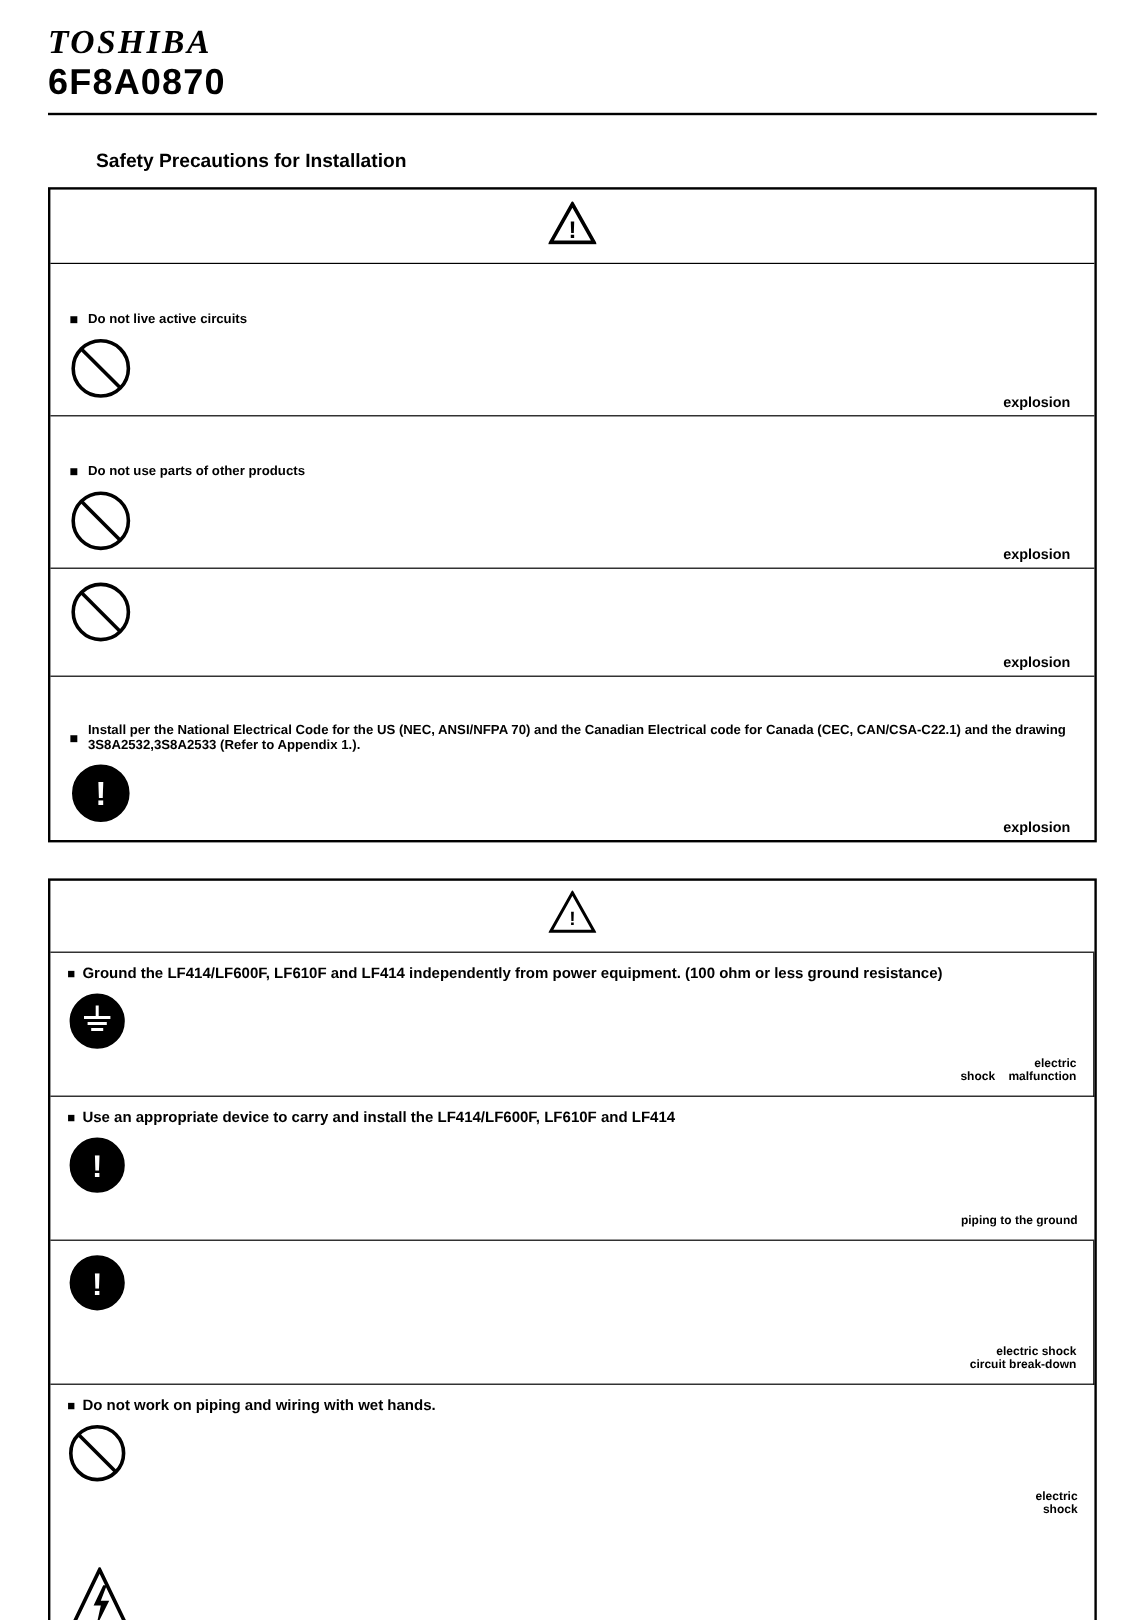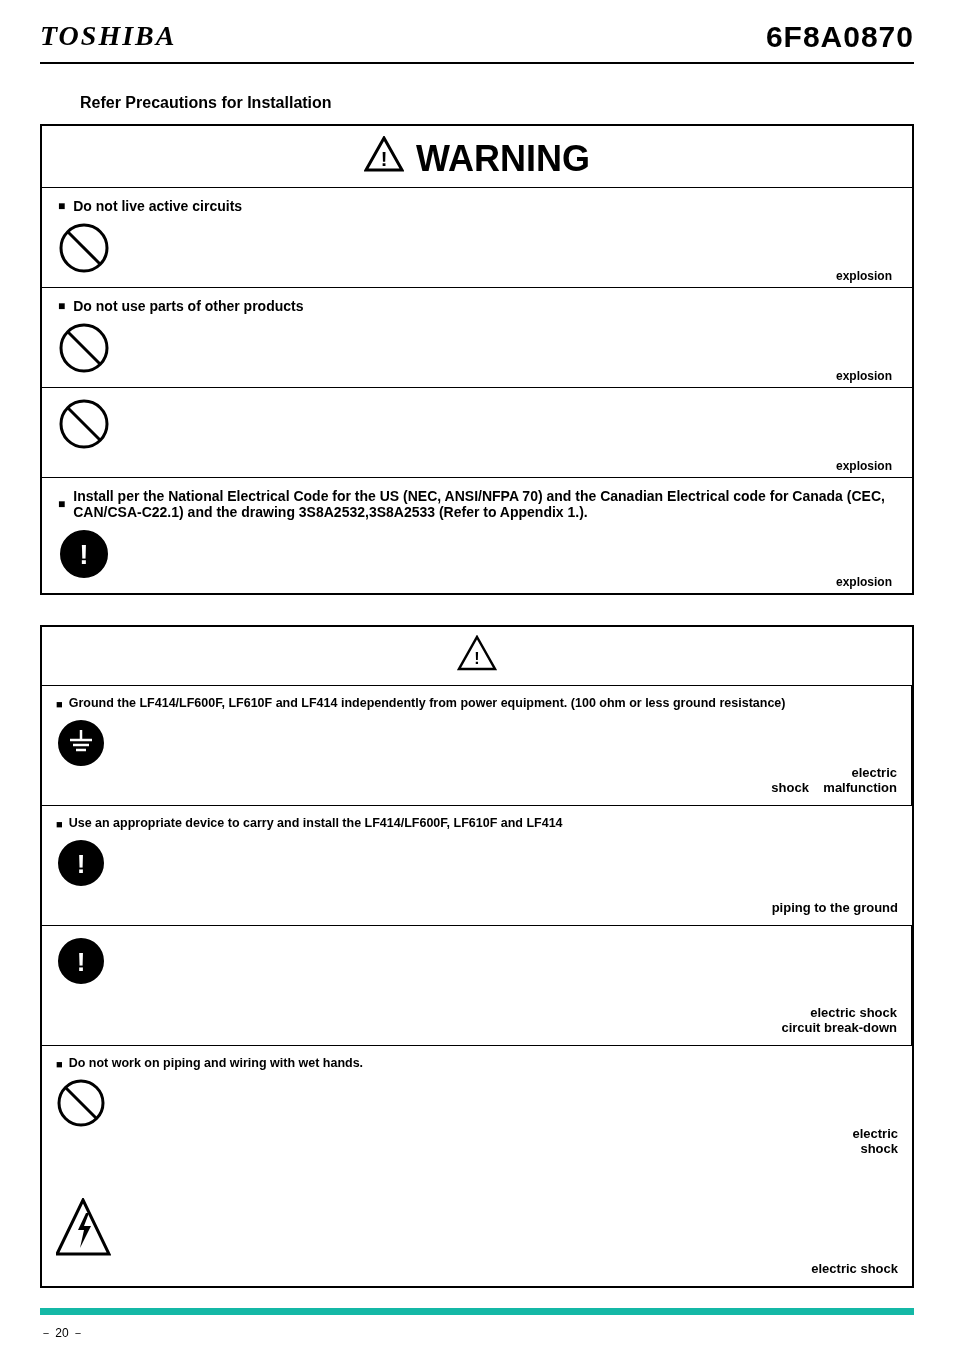--- a/index.html
+++ b/index.html
@@ -14,20 +14,21 @@
     }
 
     
     .header {
       display: flex;
       justify-content: space-between;
       align-items: flex-start;
       border-bottom: 2px solid #000;
       padding-bottom: 8px;
       margin-bottom: 30px;
+      flex-direction: column;
     }
     .toshiba-logo {
       font-size: 28px;
       font-weight: 900;
       letter-spacing: 2px;
       font-family: 'Times New Roman', serif;
       font-style: italic;
     }
     .doc-number {
       font-size: 30px;
@@ -63,25 +64,26 @@
       border-bottom: 1px solid #000;
       padding: 10px 16px 10px 16px;
       position: relative;
       min-height: 90px;
     }
     .warning-item:last-child {
       border-bottom: none;
     }
     .item-title {
       font-weight: bold;
-      font-size: 14px;
+      font-size: 11px;
       margin-bottom: 8px;
       display: flex;
       align-items: center;
       gap: 8px;
+      margin-top: 29px;
     }
     .item-title::before {
       content: '■';
       font-size: 12px;
     }
     .item-risk {
       font-weight: bold;
       font-size: 12px;
       position: absolute;
       right: 20px;
@@ -127,21 +129,21 @@
       gap: 6px;
     }
     .cell-title::before {
       content: '■';
       font-size: 11px;
       margin-top: 2px;
       flex-shrink: 0;
     }
     .cell-risk {
       font-weight: bold;
-      font-size: 13px;
+      font-size: 10px;
       position: absolute;
       bottom: 10px;
       right: 14px;
       text-align: right;
     }
 
     
     .footer {
       text-align: left;
       margin-top: 20px;
@@ -154,31 +156,30 @@
     svg { display: inline-block; }
   </style>
 </head>
 <body>
 
 <div class="header">
   <div class="toshiba-logo">TOSHIBA</div>
   <div class="doc-number">6F8A0870</div>
 </div>
 
-<div class="section-title">Refer Precautions for Installation</div>
+<div class="section-title">Safety Precautions for Installation</div>
 
 <div class="warning-box">
   <div class="warning-header">
     <span>
       <svg width="40" height="36" viewBox="0 0 40 36">
         <polygon points="20,2 38,34 2,34" fill="none" stroke="#000" stroke-width="3"></polygon>
         <text x="20" y="30" text-anchor="middle" font-size="20" font-weight="bold">!</text>
       </svg>
     </span>
-    <span>WARNING</span>
   </div>
 
   <div class="warning-item">
     <div class="item-title">Do not live active circuits</div>
     <span>
       <svg width="52" height="52" viewBox="0 0 52 52">
         <circle cx="26" cy="26" r="23" fill="none" stroke="#000" stroke-width="3"></circle>
         <line x1="10" y1="10" x2="42" y2="42" stroke="#000" stroke-width="3"></line>
       </svg>
     </span>

